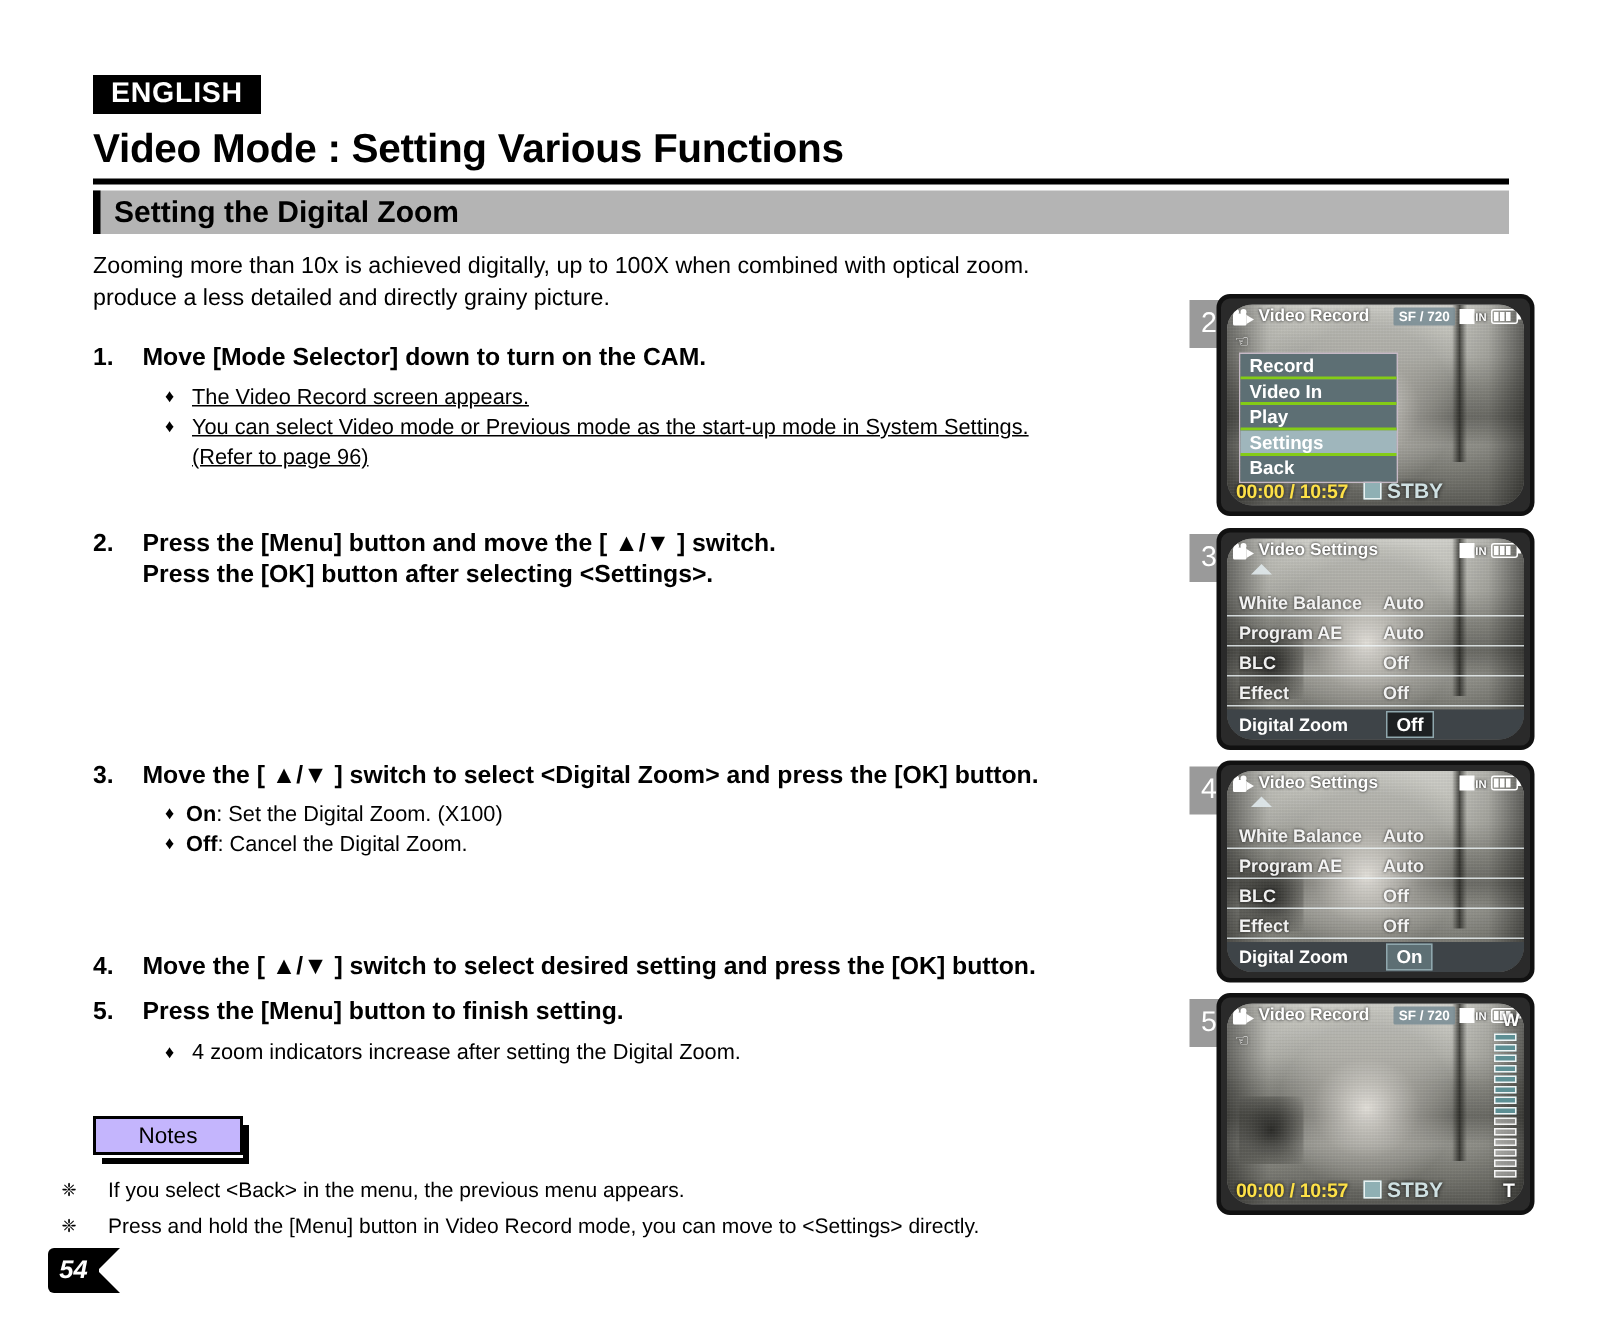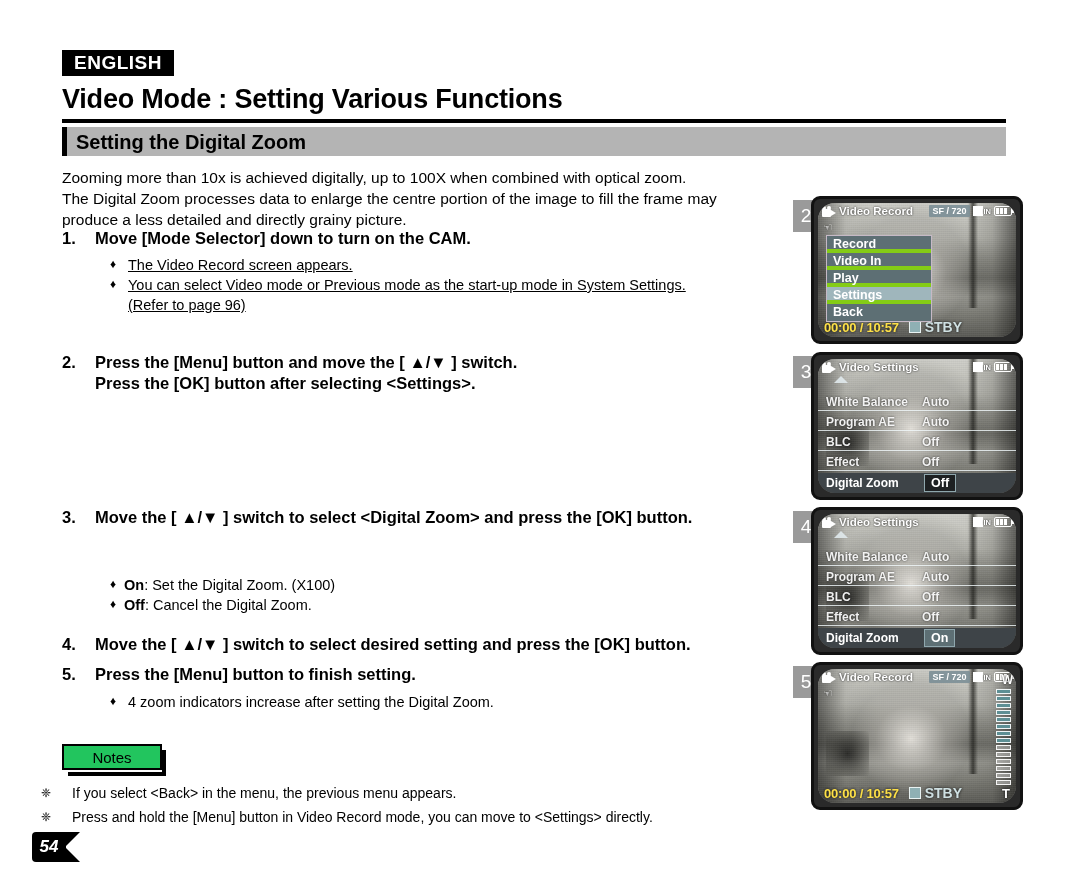--- a/index.html
+++ b/index.html
@@ -122,21 +122,21 @@
   .bullets .bold { font-weight: bold; }
 
   
   .notes-tab {
     position: absolute;
     left: 62px;
     top: 744px;
     width: 100px;
     height: 26px;
     border: 2px solid #000;
-    background: #22c55e;
+    background: #c4b5fd;
     box-sizing: border-box;
   }
   .notes-tab .lbl {
     position: absolute;
     left: 0;
     top: 3px;
     width: 100%;
     text-align: center;
     font-size: 15px;
   }
@@ -446,21 +446,21 @@
   }
   .popmenu .row {
     height: 17px;
     background: #5d6f74;
     color: #ffffff;
     font-size: 12.5px;
     font-weight: bold;
     line-height: 17px;
     padding-left: 6px;
     box-sizing: border-box;
-    border-bottom: 4px solid #84cc16;
+    border-bottom: 2px solid #84cc16;
     white-space: nowrap;
   }
   .popmenu .row:last-child { border-bottom: none; }
   .popmenu .row.sel {
     background: #9fb6bc;
     color: #ffffff;
   }
 
   
   .setlist {
@@ -588,21 +588,20 @@
 <div class="lang-badge">ENGLISH</div>
 <div class="page-title">Video Mode : Setting Various Functions</div>
 <div class="title-rule"></div>
 <div class="section-bar">
   <div class="accent"></div>
   <div class="section-title">Setting the Digital Zoom</div>
 </div>
 
 <div class="intro">
   <div>Zooming more than 10x is achieved digitally, up to 100X when combined with optical zoom.</div>
-  <div>The Digital Zoom processes data to enlarge the centre portion of the image to fill the frame may</div>
   <div>produce a less detailed and directly grainy picture.</div>
 </div>
 
 <div class="step" style="left:62px; top:229px;">
   <span class="num">1.</span>
   <span class="txt">Move [Mode Selector] down to turn on the CAM.</span>
 </div>
 <div class="bullets" style="left:110px; top:255px;text-decoration:underline;">
   <div class="b"><span class="cont">The Video Record screen appears.</span></div>
   <div class="b"><span class="cont">You can select Video mode or Previous mode as the start-up mode in System Settings.</span></div>
@@ -612,21 +611,21 @@
 <div class="step" style="left:62px; top:353px;">
   <span class="num">2.</span>
   <span class="txt">Press the [Menu] button and move the [ ▲/▼ ] switch.</span>
   <span class="txt second">Press the [OK] button after selecting &lt;Settings&gt;.</span>
 </div>
 
 <div class="step" style="left:62px; top:508px;">
   <span class="num">3.</span>
   <span class="txt">Move the [ ▲/▼ ] switch to select &lt;Digital Zoom&gt; and press the [OK] button.</span>
 </div>
-<div class="bullets" style="left:110px; top:533px;margin-top:42px;">
+<div class="bullets" style="left:110px; top:533px;">
   <div class="b"><span class="bold">On</span><span>: Set the Digital Zoom. (X100)</span></div>
   <div class="b"><span class="bold">Off</span><span>: Cancel the Digital Zoom.</span></div>
 </div>
 
 <div class="step" style="left:62px; top:635px;">
   <span class="num">4.</span>
   <span class="txt">Move the [ ▲/▼ ] switch to select desired setting and press the [OK] button.</span>
 </div>
 
 <div class="step" style="left:62px; top:665px;">

